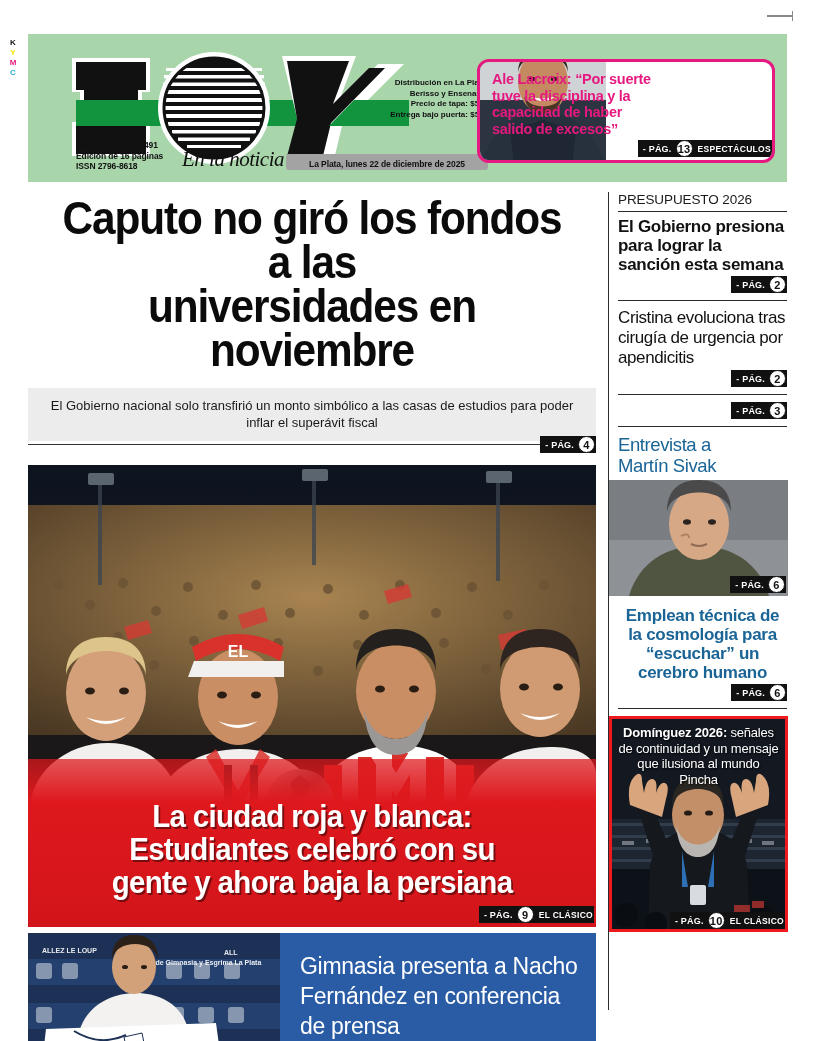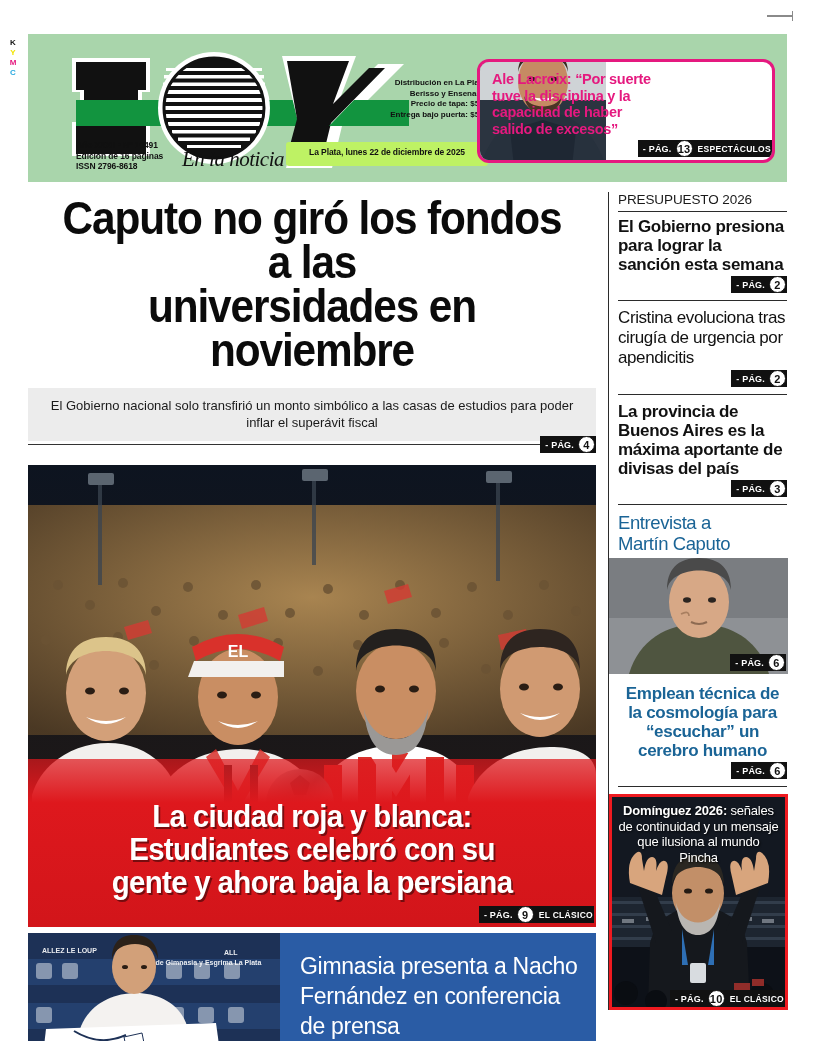--- a/index.html
+++ b/index.html
@@ -39,22 +39,22 @@
     position: absolute; left: 128px; top: 103px; z-index: 6;
     font-family: "Liberation Serif", serif; font-style: italic; font-weight: normal;
     font-size: 21px; color: #111; letter-spacing: -0.5px;
   }
   .dist-block {
     position: absolute; left: 330px; top: 44px; width: 130px;
     text-align: right; font-size: 8px; line-height: 10.5px;
     font-weight: bold; color: #111;
   }
   .date-strip {
-    position: absolute; left: 258px; top: 108px; width: 202px; height: 24px;
-    background: #bef264; border-radius: 3px;
+    position: absolute; left: 258px; top: 120px; width: 202px; height: 16px;
+    background: #a3a3a3; border-radius: 3px;
   }
   .date-strip span {
     display: block; text-align: center; line-height: 20px;
     font-size: 8.5px; font-weight: bold; color: #111; letter-spacing: -0.1px;
   }
 
   
   .promo {
     position: absolute; left: 477px; top: 59px; width: 298px; height: 104px;
     border: 3px solid #e5197f; border-radius: 12px; background: #ffffff;
@@ -537,34 +537,33 @@
         <div class="badge-row">
           <span class="pbadge">
             <span>- PÁG.</span>
             <span class="num">2</span>
           </span>
         </div>
       </div>
       <div class="rail-rule"></div>
 
       <div class="rail-item">
-        <div class="h-bold">La provincia de Buenos Aires es la máxima aportante de divisas del país</div>
         <div class="badge-row">
           <span class="pbadge">
             <span>- PÁG.</span>
             <span class="num">3</span>
           </span>
         </div>
       </div>
       <div class="rail-rule"></div>
 
       <div class="rail-item">
         <div class="h-blue-light">
           <span>Entrevista a</span><br>
-          <span>Martín Caputo</span>
+          <span>Martín Sivak</span>
         </div>
         <div class="sivak-photo ph">
           <svg viewBox="0 0 179 116" preserveAspectRatio="xMidYMid slice" aria-hidden="true">
             <rect width="179" height="116" fill="#8e9195"></rect>
             <rect x="0" y="0" width="179" height="60" fill="#7a7d81"></rect>
             <path d="M20 116 C30 82 58 66 90 66 C122 66 150 82 160 116 Z" fill="#4f5540"></path>
             <ellipse cx="90" cy="44" rx="30" ry="36" fill="#d7a886"></ellipse>
             <path d="M58 32 C62 6 118 6 122 32 C122 12 112 0 90 0 C68 0 58 12 58 32 Z" fill="#4a4a4a"></path>
             <ellipse cx="78" cy="42" rx="4" ry="2.8" fill="#2a2420"></ellipse>
             <ellipse cx="103" cy="42" rx="4" ry="2.8" fill="#2a2420"></ellipse>

